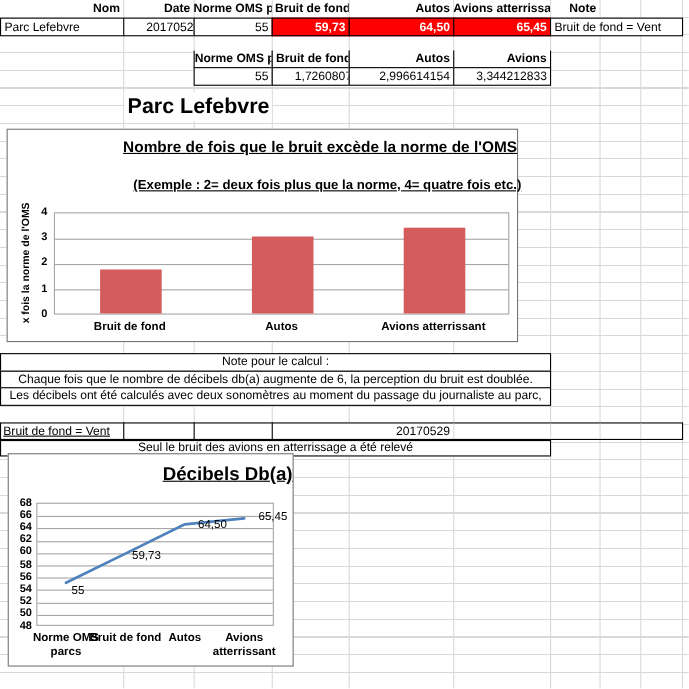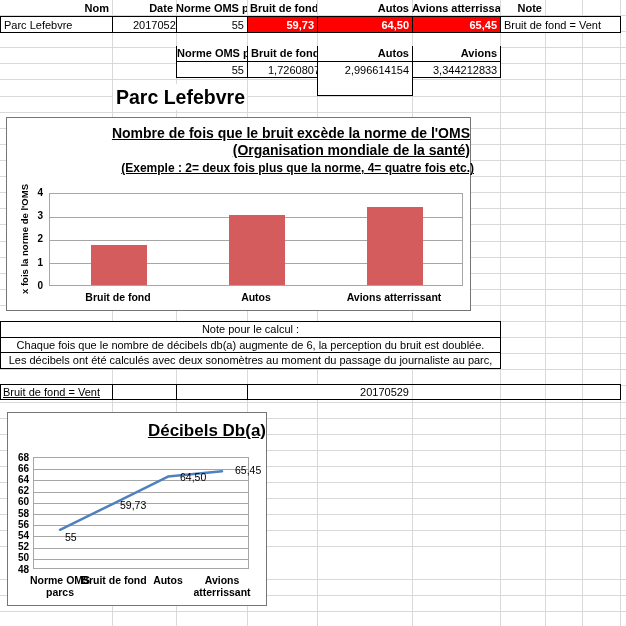--- a/index.html
+++ b/index.html
@@ -62,28 +62,27 @@
   <div class="cell blk red r" style="left:412px;top:16px;width:89px;height:17px">65,45</div>
   <div class="cell blk" style="left:500px;top:16px;width:121px;height:17px">Bruit de fond = Vent</div>
 
   <div class="cell b c blk" style="left:176px;top:46px;width:72px;height:16px;padding:0;border-top:none;line-height:15px">Norme OMS parc</div>
   <div class="cell b c blk" style="left:247px;top:46px;width:71px;height:16px;border-top:none;line-height:15px">Bruit de fond</div>
   <div class="cell b c blk" style="left:317px;top:46px;width:96px;height:16px;border-top:none;line-height:15px">Autos</div>
   <div class="cell b c blk" style="left:412px;top:46px;width:89px;height:16px;border-top:none;line-height:15px">Avions</div>
 
   <div class="cell r blk" style="left:176px;top:61px;width:72px;height:17px">55</div>
   <div class="cell r blk" style="left:247px;top:61px;width:71px;height:17px">1,726080799</div>
-  <div class="cell r blk" style="left:317px;top:61px;width:96px;height:35px">2,996614154</div>
+  <div class="cell r blk" style="left:317px;top:61px;width:96px;height:17px">2,996614154</div>
   <div class="cell r blk" style="left:412px;top:61px;width:89px;height:17px">3,344212833</div>
 
   <div class="cell b" style="left:113px;top:84px;width:134px;height:26px;font-size:19.5px;line-height:26px;background:#fff">Parc Lefebvre</div>
 
   <div class="chartbox" style="left:6px;top:117px;width:465px;height:194px">
     <div class="cell b c ov" style="left:0;top:7px;width:463px;font-size:14px;line-height:17px;padding:0">Nombre de fois que le bruit excède la norme de l'OMS</div>
-    <div class="cell b c ov" style="left:0;top:24px;width:463px;font-size:14px;line-height:17px;padding:0">(Organisation mondiale de la santé)</div>
     <div class="cell b c ov" style="left:4px;top:44px;width:463px;font-size:12px;line-height:13px;padding:0">(Exemple : 2= deux fois plus que la norme, 4= quatre fois etc.)</div>
 
     <div style="position:absolute;left:17px;top:121px;transform:translate(-50%,-50%) rotate(-90deg);font-size:9.5px;font-weight:bold;white-space:nowrap">x fois la norme de l'OMS</div>
 
     <div class="tick" style="left:18px;top:69px;width:18px">4</div>
     <div class="tick" style="left:18px;top:92px;width:18px">3</div>
     <div class="tick" style="left:18px;top:115px;width:18px">2</div>
     <div class="tick" style="left:18px;top:139px;width:18px">1</div>
     <div class="tick" style="left:18px;top:162px;width:18px">0</div>
 
@@ -109,20 +108,21 @@
   <div class="cell ov" style="left:0;top:384.8px;width:112px;line-height:14px">Bruit de fond = Vent</div>
   <div class="cell r" style="left:317px;top:384.8px;width:95px;line-height:14px">20170529</div>
   <div class="vdark" style="left:112px;top:384px;height:16px"></div>
   <div class="vdark" style="left:176px;top:384px;height:16px"></div>
   <div class="vdark" style="left:247px;top:384px;height:16px"></div>
   <div class="vgray" style="left:412px;top:384.8px;height:14.7px"></div>
   <div class="vgray" style="left:500px;top:384.8px;height:14.7px"></div>
   <div class="vgray" style="left:545px;top:384.8px;height:14.7px"></div>
   <div class="vgray" style="left:582px;top:384.8px;height:14.7px"></div>
 
+  <div class="noterow" style="left:0;top:399.5px;width:501px;height:15.5px;line-height:13.5px">Seul le bruit des avions en atterrissage a été relevé</div>
 
   <div class="chartbox" style="left:7px;top:412px;width:260px;height:194px">
     <div class="cell b c ov" style="left:0;top:7px;width:258px;font-size:17px;line-height:22px;padding:0">Décibels Db(a)</div>
 
     <div class="tick" style="left:2px;top:38.5px;width:19px">68</div>
     <div class="tick" style="left:2px;top:49.7px;width:19px">66</div>
     <div class="tick" style="left:2px;top:60.9px;width:19px">64</div>
     <div class="tick" style="left:2px;top:72.1px;width:19px">62</div>
     <div class="tick" style="left:2px;top:83.3px;width:19px">60</div>
     <div class="tick" style="left:2px;top:94.5px;width:19px">58</div>

